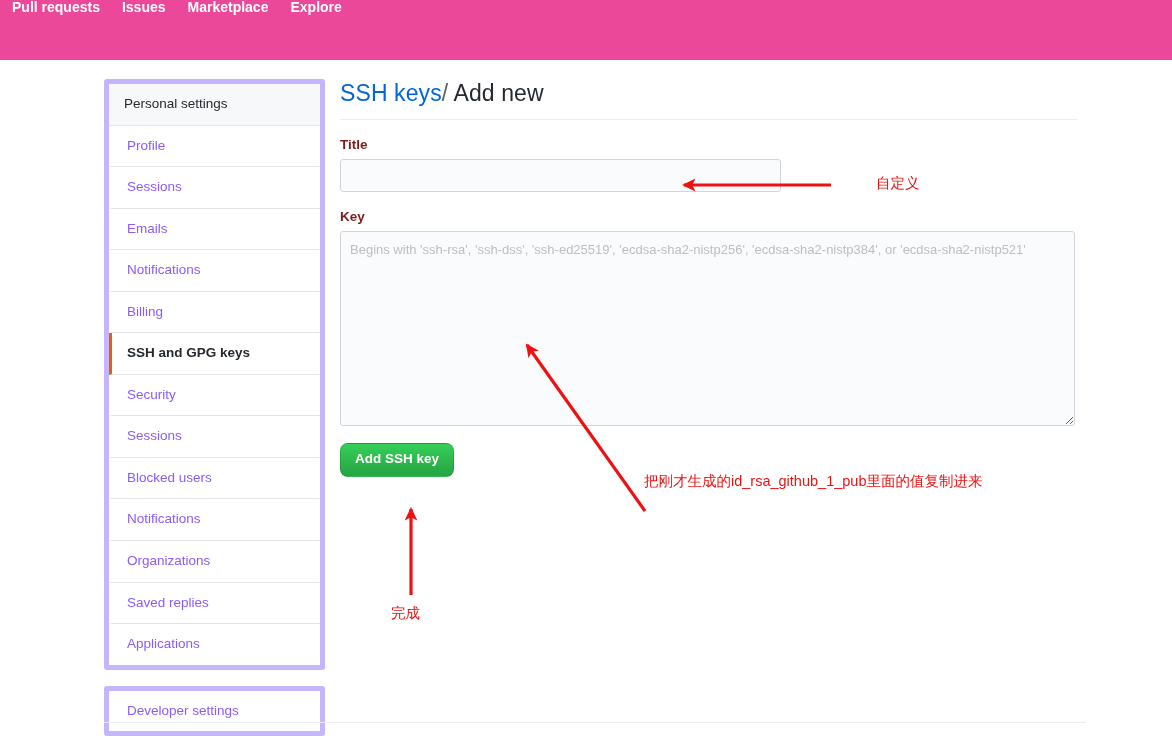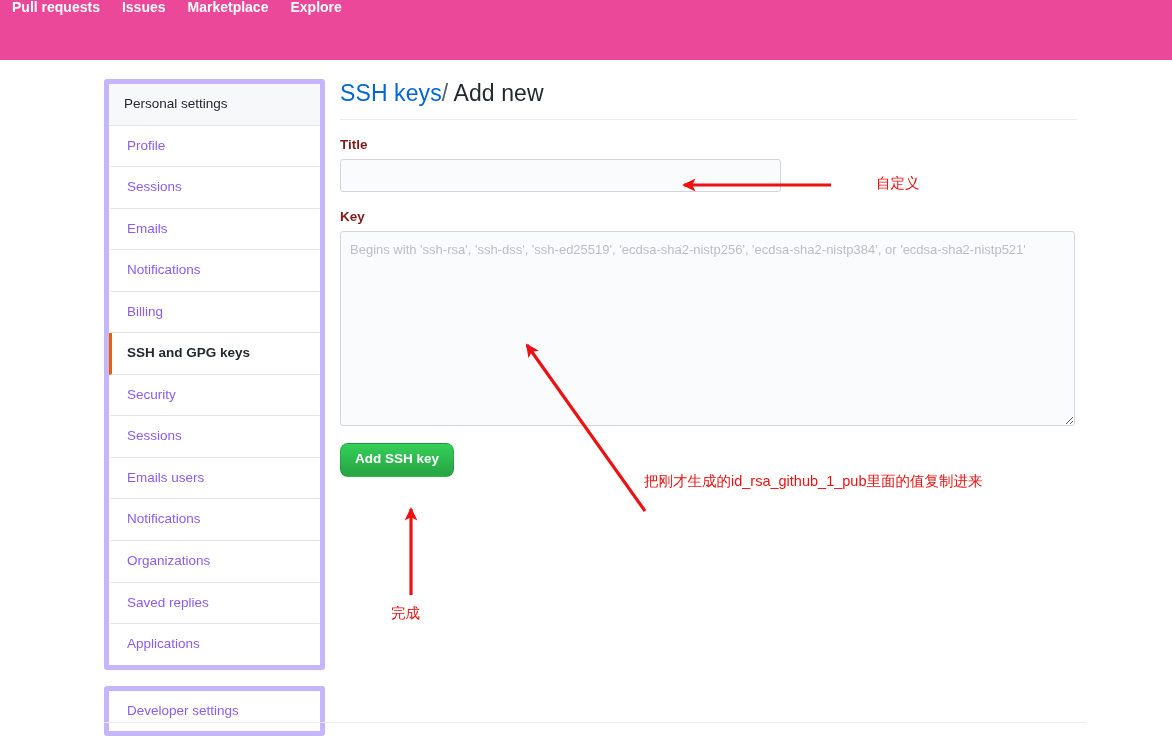--- a/index.html
+++ b/index.html
@@ -197,21 +197,21 @@
     <div class="sidebar-box">
       <div class="sidebar-header">Personal settings</div>
       <a class="sidebar-item">Profile</a>
       <a class="sidebar-item">Sessions</a>
       <a class="sidebar-item">Emails</a>
       <a class="sidebar-item">Notifications</a>
       <a class="sidebar-item">Billing</a>
       <a class="sidebar-item selected">SSH and GPG keys</a>
       <a class="sidebar-item">Security</a>
       <a class="sidebar-item">Sessions</a>
-      <a class="sidebar-item">Emails users</a>
+      <a class="sidebar-item">Blocked users</a>
       <a class="sidebar-item">Notifications</a>
       <a class="sidebar-item">Organizations</a>
       <a class="sidebar-item">Saved replies</a>
       <a class="sidebar-item">Applications</a>
     </div>
     <div class="sidebar-box second">
       <a class="sidebar-item">Developer settings</a>
     </div>
   </div>
 

